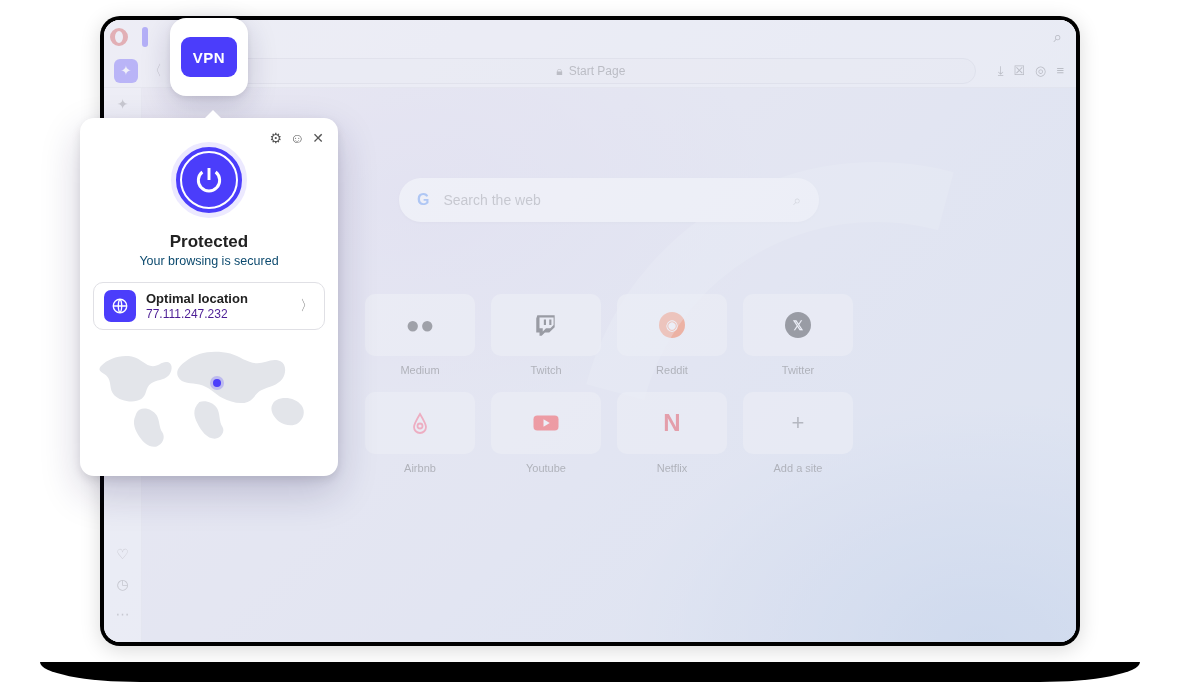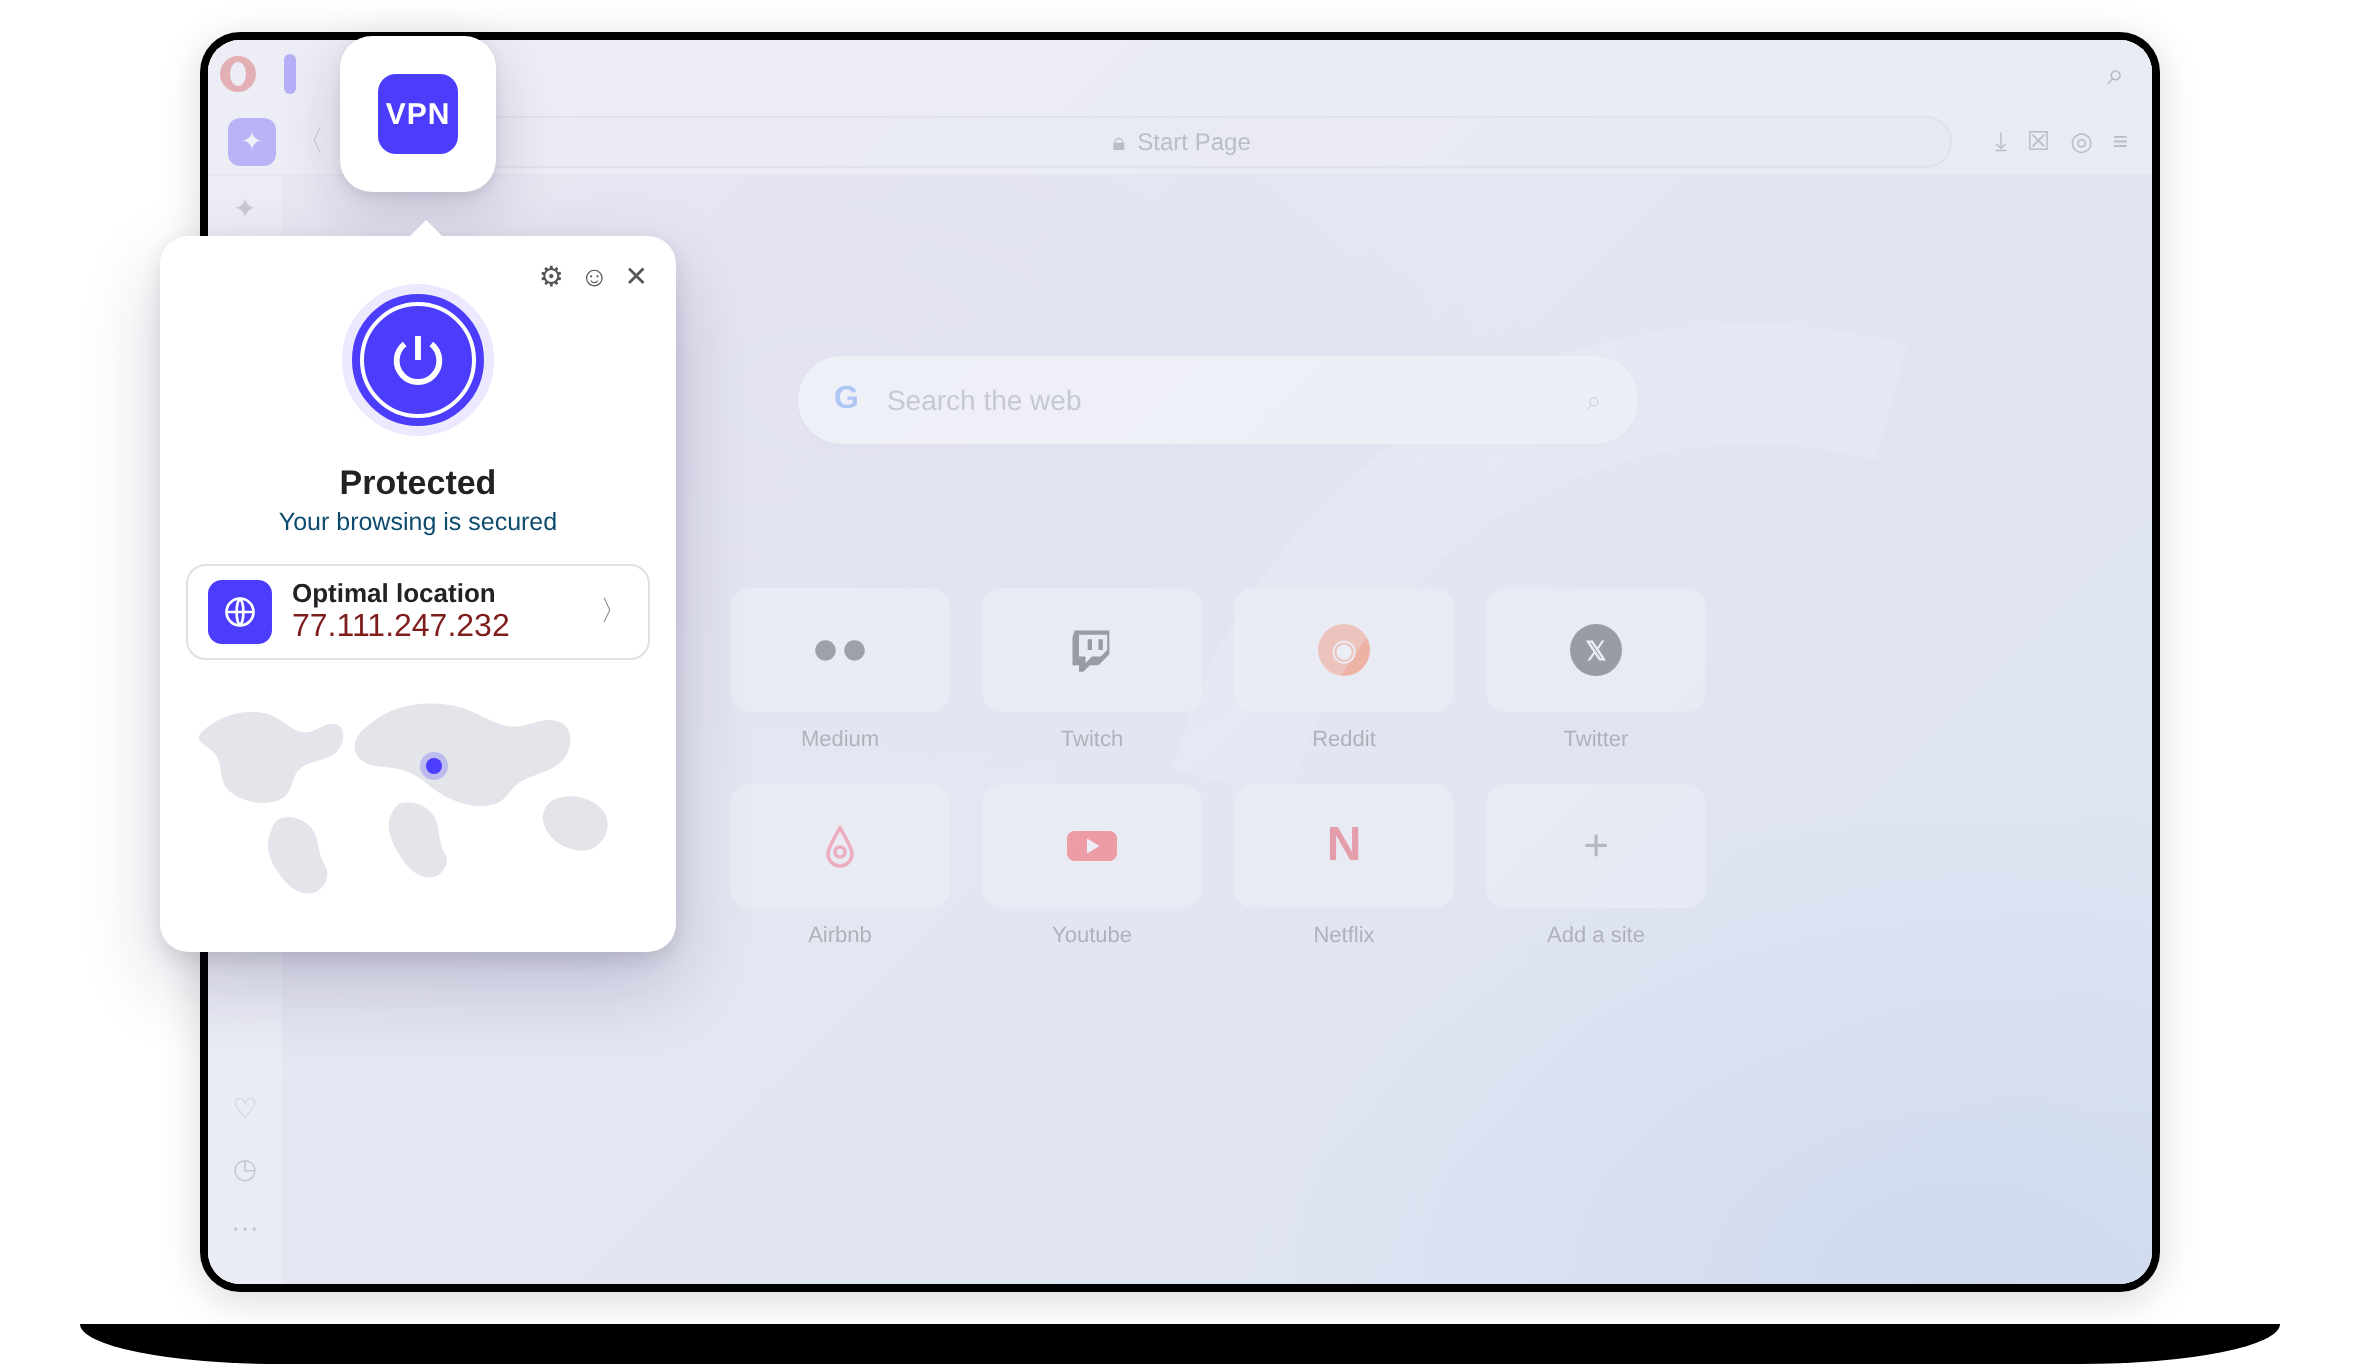--- a/index.html
+++ b/index.html
@@ -126,21 +126,21 @@
 .sd .lbl{font-size:11px;color:#444;}
 
 
 .vpn-badge{
   position:absolute; top:18px; left:170px;
   width:78px;height:78px;background:#fff;border-radius:16px;
   box-shadow:0 10px 30px rgba(30,20,80,0.18),0 2px 6px rgba(0,0,0,0.08);
   display:flex;align-items:center;justify-content:center;z-index:10;
 }
 .vpn-chip{
-  width:40px;height:40px;background:#4b3dfb;border-radius:9px;
+  width:56px;height:40px;background:#4b3dfb;border-radius:9px;
   display:flex;align-items:center;justify-content:center;
   font-size:15px;font-weight:600;color:#fff;letter-spacing:0.5px;
 }
 
 .popover{
   position:absolute;top:118px;left:80px;width:258px;height:358px;
   background:#fff;border-radius:14px;
   box-shadow:0 16px 40px rgba(30,20,80,0.2),0 4px 10px rgba(0,0,0,0.1);
   z-index:10;padding:14px 14px 10px;display:flex;flex-direction:column;align-items:center;
 }
@@ -168,21 +168,21 @@
 .loc-row{
   width:232px;height:48px;border:1px solid #e0e0e5;border-radius:10px;
   margin-top:14px;display:flex;align-items:center;gap:10px;padding:4px 10px;cursor:pointer;
 }
 .loc-ic{
   width:32px;height:32px;border-radius:7px;background:#4b3dfb;
   display:flex;align-items:center;justify-content:center;color:#fff;font-size:17px;
 }
 .loc-txt{flex:1;display:flex;flex-direction:column;line-height:1.2}
 .loc-txt .a{font-size:13px;font-weight:600;color:#222}
-.loc-txt .b{font-size:16px;color:#7f1d1d}
+.loc-txt .b{font-size:12px;color:#4c1d95}
 .loc-row .chev{color:#888;font-size:14px}
 
 .map{
   width:232px;height:120px;margin-top:10px;position:relative;
 }
 .map svg{width:100%;height:100%}
 .map .pin{
   position:absolute;top:39px;left:120px;width:8px;height:8px;border-radius:50%;background:#4b3dfb;
   box-shadow:0 0 0 3px rgba(75,61,251,0.25);
 }

